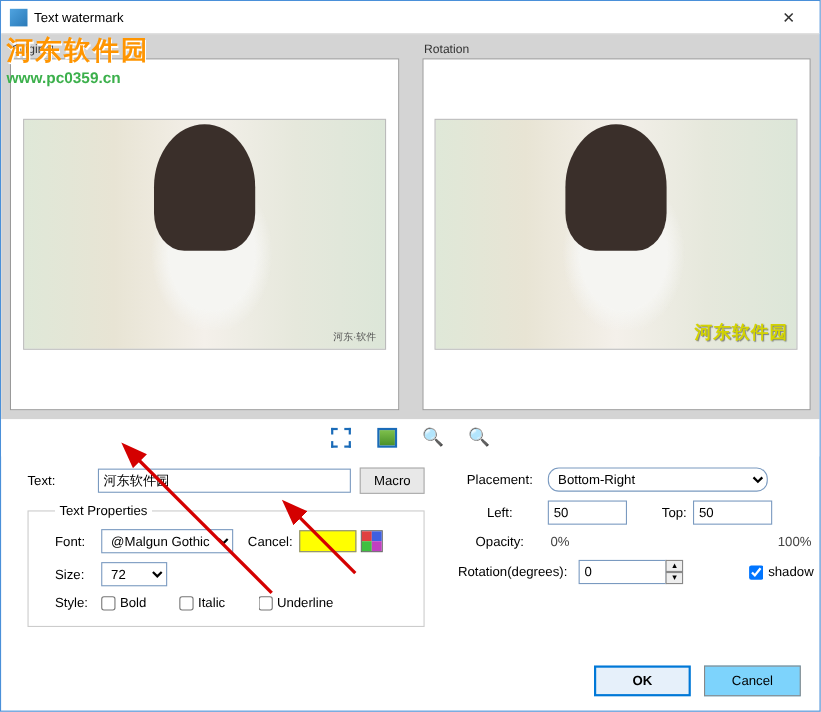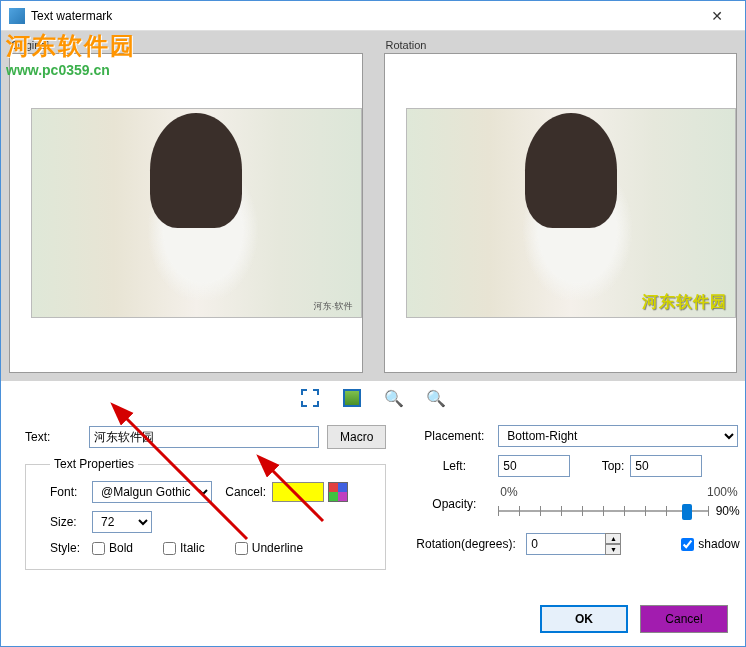--- a/index.html
+++ b/index.html
@@ -7,21 +7,21 @@
 .titlebar { height: 30px; background: #fff; display: flex; align-items: center; padding: 0 8px; border-bottom: 1px solid #e0e0e0; }
 .titlebar .ticon { width: 16px; height: 16px; background: linear-gradient(135deg,#4fa3e0,#2a7ab8); margin-right: 6px; }
 .titlebar .ttext { flex: 1; }
 .titlebar .close { width: 40px; text-align: center; font-size: 14px; cursor: pointer; color: #333; }
 .overlay-logo { position: absolute; left: 6px; top: 30px; z-index: 50; pointer-events: none; }
 .overlay-logo .cn { font-size: 24px; font-weight: bold; color: #ff9500; text-shadow: 1px 1px 0 #fff; letter-spacing: 2px; }
 .overlay-logo .url { font-size: 14px; font-weight: bold; color: #3cb04c; }
 .preview-zone { background: #d4d4d4; height: 350px; display: flex; padding: 8px; gap: 21px; position: relative; }
 .panel { flex: 1; display: flex; flex-direction: column; }
 .panel-label { font-size: 11px; color: #333; padding: 0 0 2px 2px; }
-.panel-img { flex: 1; background: #fff; border: 1px solid #999; position: relative; overflow: hidden; display: flex; align-items: center; justify-content: flex-end; }
+.panel-img { flex: 1; background: #fff; border: 1px solid #999; position: relative; overflow: hidden; display: flex; align-items: center; justify-content: center; }
 .photo { width: 94%; height: 66%; position: relative; background: linear-gradient(90deg,#dfe8d8 0%,#e8e4d4 25%,#f4f0ea 50%,#e6e8dc 75%,#dce6d8 100%); border: 1px solid #bbb; }
 .photo::before { content:""; position:absolute; left:28%; top:8%; width:48%; height:84%; background: radial-gradient(ellipse at 50% 28%, #e8cdb8 0%, #e8cdb8 14%, rgba(232,205,184,0) 20%), radial-gradient(ellipse at 50% 60%, #f5f5f2 0%, #f5f5f2 35%, rgba(245,245,242,0) 50%); border-radius: 40% 40% 20% 20%; }
 .photo::after { content:""; position:absolute; left:36%; top:2%; width:28%; height:55%; background: #3a2f2a; border-radius: 50% 50% 30% 30%; }
 .photo .wm-small { position:absolute; right:8px; bottom:4px; font-size:9px; color:#555; }
 .photo .wm-big { position:absolute; right:8px; bottom:4px; font-size:16px; color:#d4d400; text-shadow:1px 1px 1px rgba(0,0,0,0.45); font-weight:bold; letter-spacing:1px; }
 .toolbar-icons { height: 34px; display:flex; align-items:center; justify-content:center; gap: 24px; background: #fff; }
 .toolbar-icons span { width:18px; height:18px; display:inline-flex; align-items:center; justify-content:center; cursor:pointer; }
 .ico-fit { border:2px dashed #1a6bb8; }
 .ico-fill { border:2px solid #1a6bb8; background:linear-gradient(#7ec04c,#4a9028); }
 .ico-zin { color:#1a6bb8; font-size:16px; }
@@ -37,33 +37,33 @@
 .macro-btn { margin-left:8px; height:24px; padding:0 12px; background:#e8e8e8; border:1px solid #aaa; cursor:pointer; }
 fieldset { border:1px solid #ccc; padding: 10px 12px 6px 24px; margin-top:4px; }
 legend { padding:0 4px; }
 .font-sel { width:120px; }
 .size-sel { width:60px; }
 .color-sw { width:52px; height:20px; border:1px solid #888; background:#ffff00; display:inline-block; vertical-align:middle; }
 .color-pick { width:20px; height:20px; display:inline-grid; grid-template-columns:1fr 1fr; grid-template-rows:1fr 1fr; border:1px solid #666; margin-left:4px; vertical-align:middle; cursor:pointer; }
 .color-pick i:nth-child(1){background:#e04040;} .color-pick i:nth-child(2){background:#4060e0;} .color-pick i:nth-child(3){background:#40c040;} .color-pick i:nth-child(4){background:#c040c0;}
 .style-row label { display:inline-flex; align-items:center; margin-right: 30px; }
 .style-row input { margin-right:4px; }
-.place-sel { width: 240px; }
+.place-sel { width: 200px; border-radius: 10px; }
 .num-in { width: 72px; }
 .slider-row { display:flex; align-items:center; gap:8px; }
 .slider { flex:1; position:relative; height:24px; }
 .slider .track { position:absolute; left:0; right:0; top:11px; height:2px; background:#aaa; }
 .slider .tick { position:absolute; top:7px; width:1px; height:10px; background:#888; }
 .slider .thumb { position:absolute; top:5px; width:10px; height:16px; background:#0078d7; border-radius:2px; }
 .slider-labels { display:flex; justify-content:space-between; font-size:11px; color:#444; padding:0 2px; }
 .rot-in { width:80px; }
 .shadow-lbl { display:inline-flex; align-items:center; margin-left: 60px; }
 .shadow-lbl input { margin-right:4px; }
 .footer { position:absolute; right:18px; bottom:14px; display:flex; gap:12px; }
-.btn { width:88px; height:28px; border:1px solid #888; background:#a21caf; cursor:pointer; }
+.btn { width:88px; height:28px; border:1px solid #888; background:#7dd3fc; cursor:pointer; }
 .btn.primary { border:2px solid #0078d7; background:#e6f0fa; font-weight:bold; }
 .arrow { position:absolute; pointer-events:none; z-index:40; }
 .arrow svg { overflow:visible; }
 </style>
 </head>
 <body>
 
 <div class="titlebar">
   <div class="ticon"></div>
   <div class="ttext">Text watermark</div>
@@ -156,38 +156,20 @@
       <div style="width:60px;text-align:right;padding-right:6px">Top:</div>
       <input type="text" class="num-in" value="50" style="">
     </div>
     <div class="row" style="margin-top:6px">
       <div class="lbl-r">Opacity:</div>
       <div style="flex:1">
         <div class="slider-labels">
           <span>0%</span>
           <span>100%</span>
         </div>
-        <div class="slider-row">
-          <div class="slider">
-            <div class="track"></div>
-            <div class="tick" style="left:0%"></div>
-              <div class="tick" style="left:10%"></div>
-              <div class="tick" style="left:20%"></div>
-              <div class="tick" style="left:30%"></div>
-              <div class="tick" style="left:40%"></div>
-              <div class="tick" style="left:50%"></div>
-              <div class="tick" style="left:60%"></div>
-              <div class="tick" style="left:70%"></div>
-              <div class="tick" style="left:80%"></div>
-              <div class="tick" style="left:90%"></div>
-              <div class="tick" style="left:100%"></div>
-            <div class="thumb" style="left:calc(90% - 5px)"></div>
-          </div>
-          <span>90%</span>
-        </div>
       </div>
     </div>
     <div class="row" style="margin-top:10px">
       <div style="width:110px;text-align:left;padding-right:6px">Rotation(degrees):</div>
       <input type="text" class="rot-in" value="0" style="">
       <span style="display:inline-flex;flex-direction:column;margin-left:-1px">
         <button style="height:11px;width:16px;font-size:7px;border:1px solid #888;background:#eee">▲</button>
         <button style="height:11px;width:16px;font-size:7px;border:1px solid #888;background:#eee">▼</button>
       </span>
       <label class="shadow-lbl">

